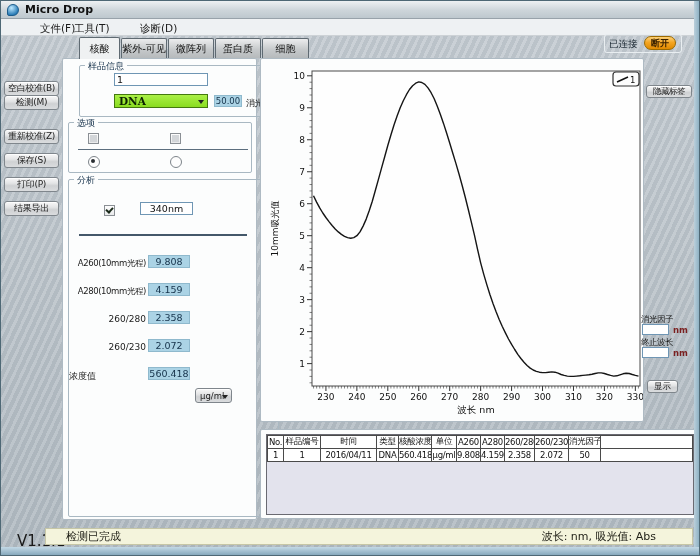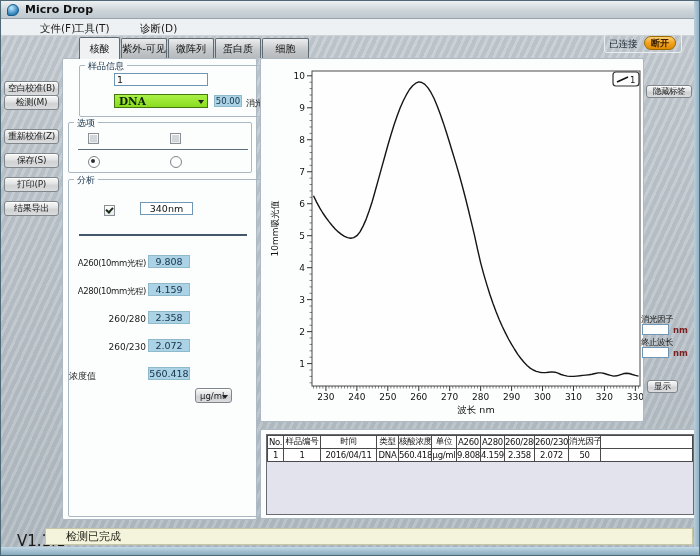--- a/index.html
+++ b/index.html
@@ -397,17 +397,18 @@
           <td></td>
         </tr>
       </tbody>
         </table>
     </div>
   </div>
 
   <div class="abs lbl" style="left:16px;top:531px;font-size:15px;">V1.1.1</div>
   <div class="abs status-strip">
     <span style="padding-left:20px;">检测已完成</span>
+    <span style="margin-left:auto;padding-right:36px;">波长: nm, 吸光值: Abs</span>
   </div>
 
   <div class="abs edge-right"></div>
   <div class="abs edge-bottom"></div>
 </div>
 
 </body></html>

